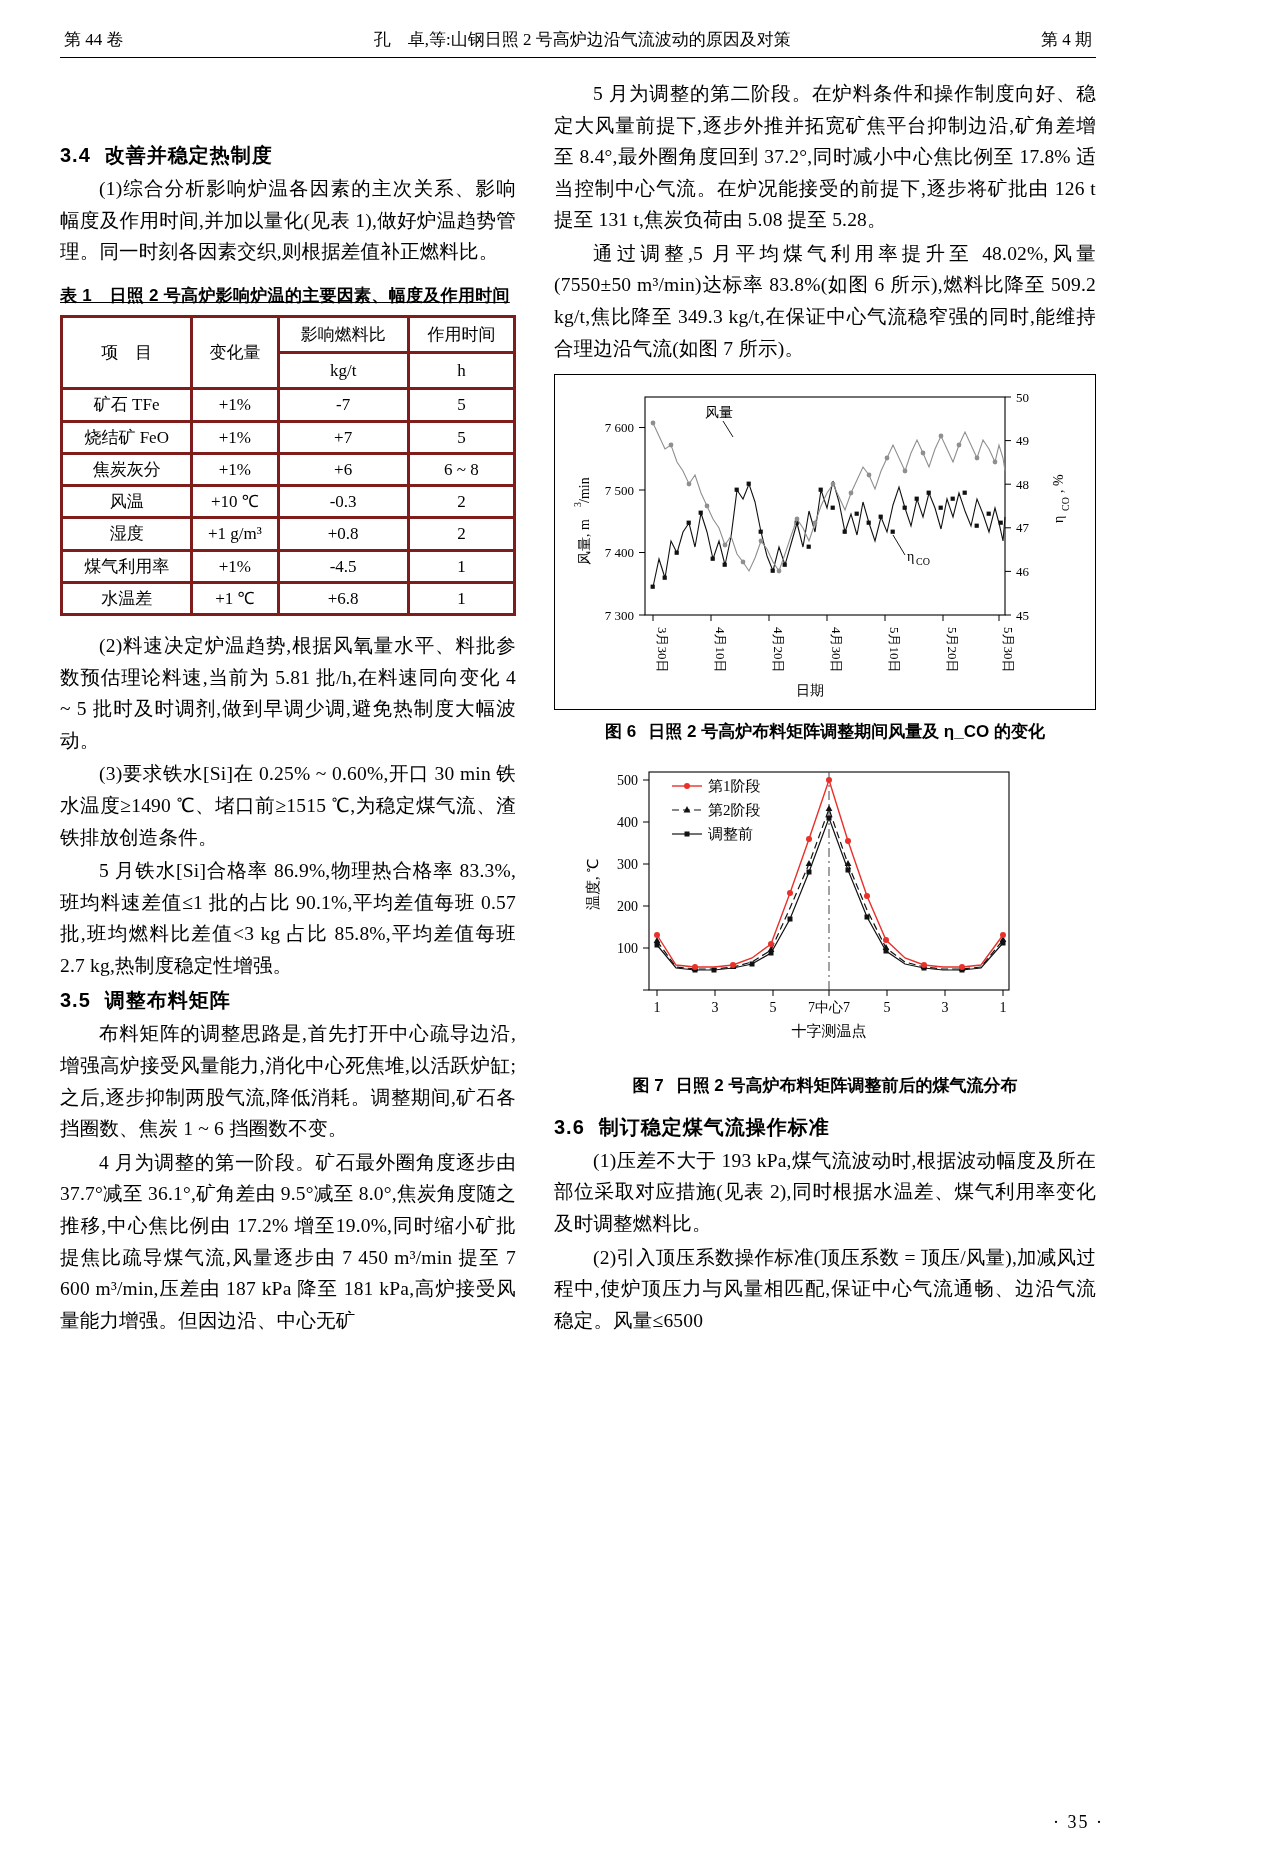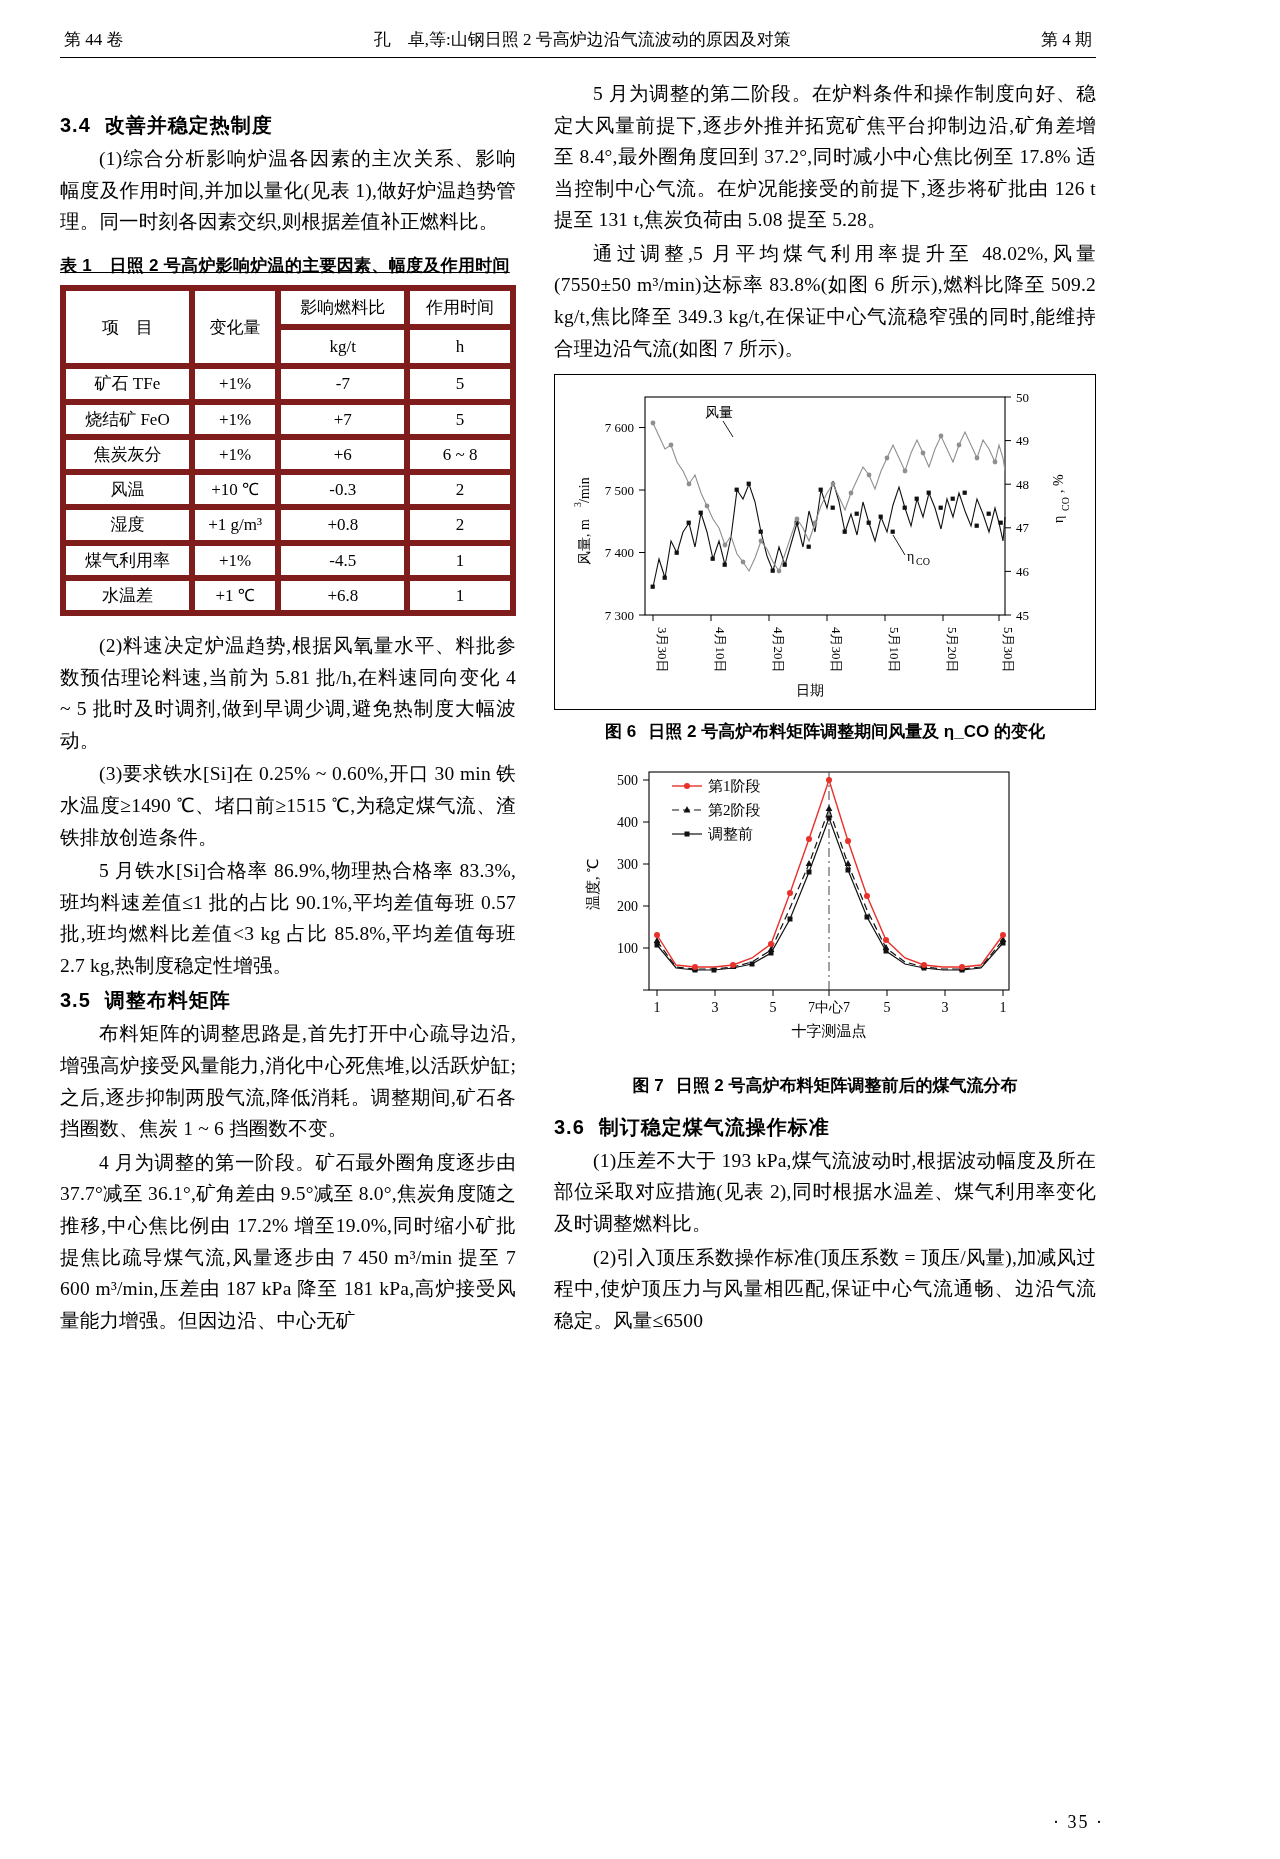--- a/index.html
+++ b/index.html
@@ -60,21 +60,21 @@
     letter-spacing:0.3px;
     text-decoration:underline;
   }
   table.data{
     border-collapse:collapse;
     width:100%;
     font-size:17px;
     margin-bottom:14px;
   }
   table.data th, table.data td{
-    border:6px solid #7f1d1d;
+    border:3px solid #7f1d1d;
     text-align:center;
     padding:4px 2px;
     line-height:1.25;
     font-weight:normal;
     margin-left:30px;
   }
   table.data thead th{
     padding:6px 2px;
     font-size:17px;
   }

